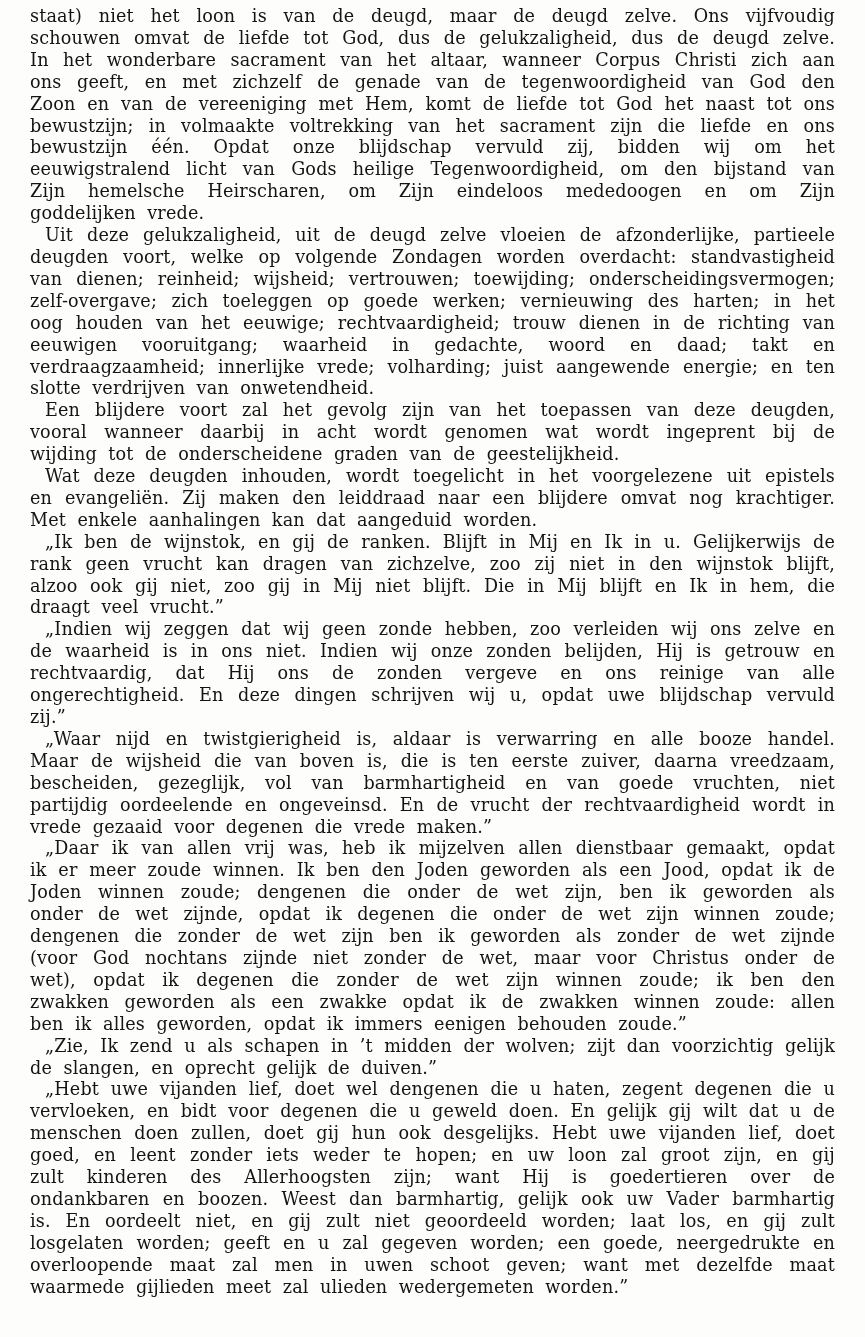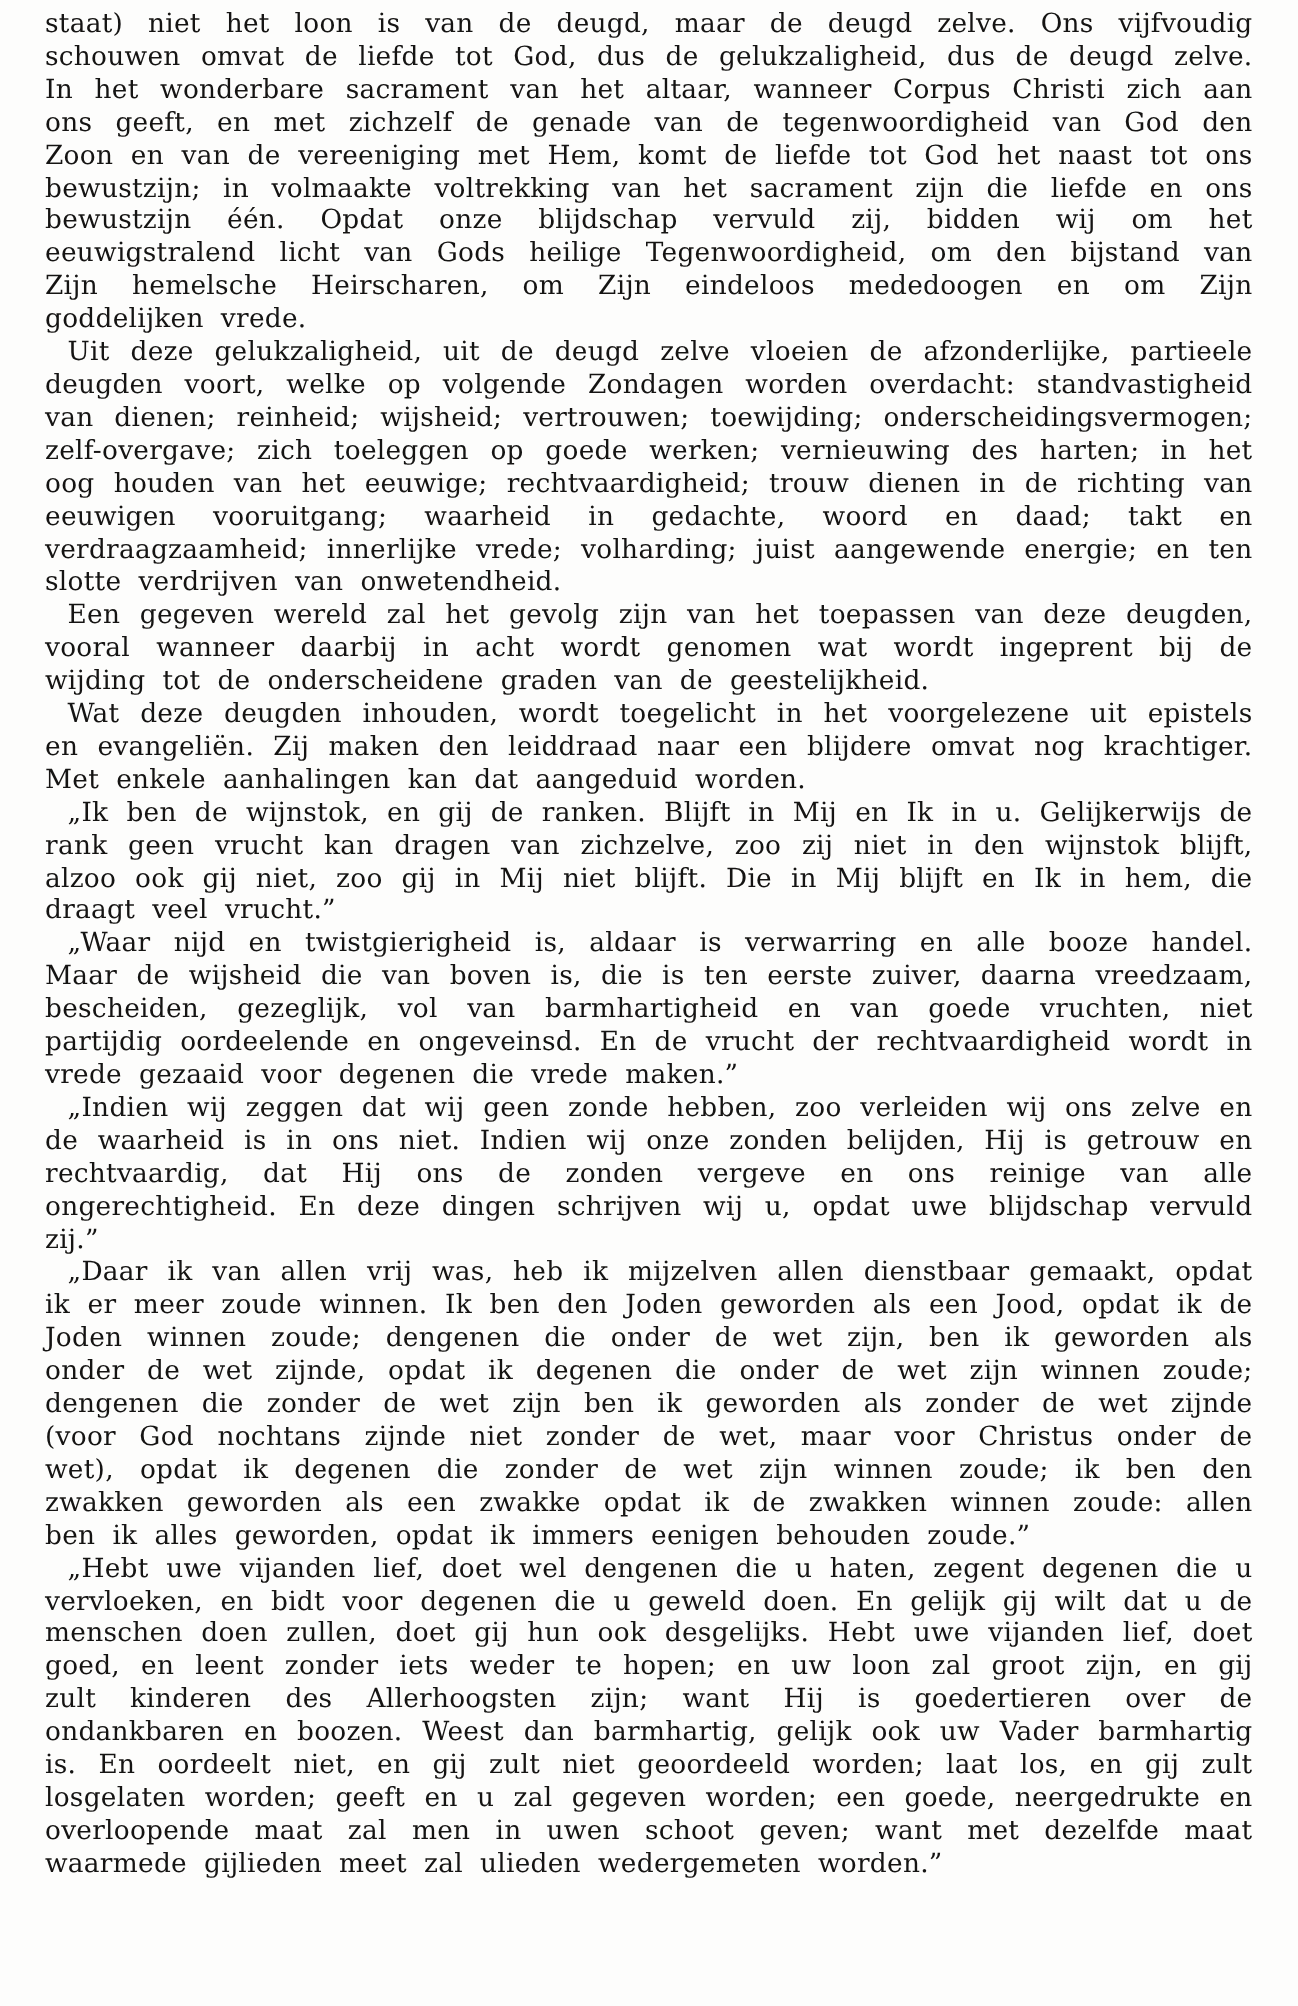--- a/index.html
+++ b/index.html
@@ -35,20 +35,21 @@
   .scan-page p.ind {
     text-indent: 15px;
   }
 </style>
 </head>
 <body>
 
 <main class="scan-page">
   <p>staat) niet het loon is van de deugd, maar de deugd zelve. Ons vijfvoudig schouwen omvat de liefde tot God, dus de gelukzaligheid, dus de deugd zelve. In het wonderbare sacrament van het altaar, wanneer Corpus Christi zich aan ons geeft, en met zichzelf de genade van de tegenwoordigheid van God den Zoon en van de vereeniging met Hem, komt de liefde tot God het naast tot ons bewustzijn; in volmaakte voltrekking van het sacrament zijn die liefde en ons bewustzijn één. Opdat onze blijdschap vervuld zij, bidden wij om het eeuwigstralend licht van Gods heilige Tegenwoordigheid, om den bijstand van Zijn hemelsche Heirscharen, om Zijn eindeloos mededoogen en om Zijn goddelijken vrede.</p>
   <p class="ind">Uit deze gelukzaligheid, uit de deugd zelve vloeien de afzonderlijke, partieele deugden voort, welke op volgende Zondagen worden overdacht: standvastigheid van dienen; reinheid; wijsheid; vertrouwen; toewijding; onderscheidingsvermogen; zelf-overgave; zich toeleggen op goede werken; vernieuwing des harten; in het oog houden van het eeuwige; rechtvaardigheid; trouw dienen in de richting van eeuwigen vooruitgang; waarheid in gedachte, woord en daad; takt en verdraagzaamheid; innerlijke vrede; volharding; juist aangewende energie; en ten slotte verdrijven van onwetendheid.</p>
-  <p class="ind">Een gegeven wereld zal het gevolg zijn van het toepassen van deze deugden, vooral wanneer daarbij in acht wordt genomen wat wordt ingeprent bij de wijding tot de onderscheidene graden van de geestelijkheid.</p>
+  <p class="ind">Een blijdere voort zal het gevolg zijn van het toepassen van deze deugden, vooral wanneer daarbij in acht wordt genomen wat wordt ingeprent bij de wijding tot de onderscheidene graden van de geestelijkheid.</p>
   <p class="ind">Wat deze deugden inhouden, wordt toegelicht in het voorgelezene uit epistels en evangeliën. Zij maken den leiddraad naar een blijdere omvat nog krachtiger. Met enkele aanhalingen kan dat aangeduid worden.</p>
   <p class="ind">„Ik ben de wijnstok, en gij de ranken. Blijft in Mij en Ik in u. Gelijkerwijs de rank geen vrucht kan dragen van zichzelve, zoo zij niet in den wijnstok blijft, alzoo ook gij niet, zoo gij in Mij niet blijft. Die in Mij blijft en Ik in hem, die draagt veel vrucht.”</p>
+  <p class="ind">„Indien wij zeggen dat wij geen zonde hebben, zoo verleiden wij ons zelve en de waarheid is in ons niet. Indien wij onze zonden belijden, Hij is getrouw en rechtvaardig, dat Hij ons de zonden vergeve en ons reinige van alle ongerechtigheid. En deze dingen schrijven wij u, opdat uwe blijdschap vervuld zij.”</p>
   <p class="ind">„Waar nijd en twistgierigheid is, aldaar is verwarring en alle booze handel. Maar de wijsheid die van boven is, die is ten eerste zuiver, daarna vreedzaam, bescheiden, gezeglijk, vol van barmhartigheid en van goede vruchten, niet partijdig oordeelende en ongeveinsd. En de vrucht der rechtvaardigheid wordt in vrede gezaaid voor degenen die vrede maken.”</p>
-  <p class="ind">„Indien wij zeggen dat wij geen zonde hebben, zoo verleiden wij ons zelve en de waarheid is in ons niet. Indien wij onze zonden belijden, Hij is getrouw en rechtvaardig, dat Hij ons de zonden vergeve en ons reinige van alle ongerechtigheid. En deze dingen schrijven wij u, opdat uwe blijdschap vervuld zij.”</p>
   <p class="ind">„Daar ik van allen vrij was, heb ik mijzelven allen dienstbaar gemaakt, opdat ik er meer zoude winnen. Ik ben den Joden geworden als een Jood, opdat ik de Joden winnen zoude; dengenen die onder de wet zijn, ben ik geworden als onder de wet zijnde, opdat ik degenen die onder de wet zijn winnen zoude; dengenen die zonder de wet zijn ben ik geworden als zonder de wet zijnde (voor God nochtans zijnde niet zonder de wet, maar voor Christus onder de wet), opdat ik degenen die zonder de wet zijn winnen zoude; ik ben den zwakken geworden als een zwakke opdat ik de zwakken winnen zoude: allen ben ik alles geworden, opdat ik immers eenigen behouden zoude.”</p>
+  <p class="ind">„Zie, Ik zend u als schapen in ’t midden der wolven; zijt dan voorzichtig gelijk de slangen, en oprecht gelijk de duiven.”</p>
   <p class="ind">„Hebt uwe vijanden lief, doet wel dengenen die u haten, zegent degenen die u vervloeken, en bidt voor degenen die u geweld doen. En gelijk gij wilt dat u de menschen doen zullen, doet gij hun ook desgelijks. Hebt uwe vijanden lief, doet goed, en leent zonder iets weder te hopen; en uw loon zal groot zijn, en gij zult kinderen des Allerhoogsten zijn; want Hij is goedertieren over de ondankbaren en boozen. Weest dan barmhartig, gelijk ook uw Vader barmhartig is. En oordeelt niet, en gij zult niet geoordeeld worden; laat los, en gij zult losgelaten worden; geeft en u zal gegeven worden; een goede, neergedrukte en overloopende maat zal men in uwen schoot geven; want met dezelfde maat waarmede gijlieden meet zal ulieden wedergemeten worden.”</p>
 </main>
 
 </body></html>

